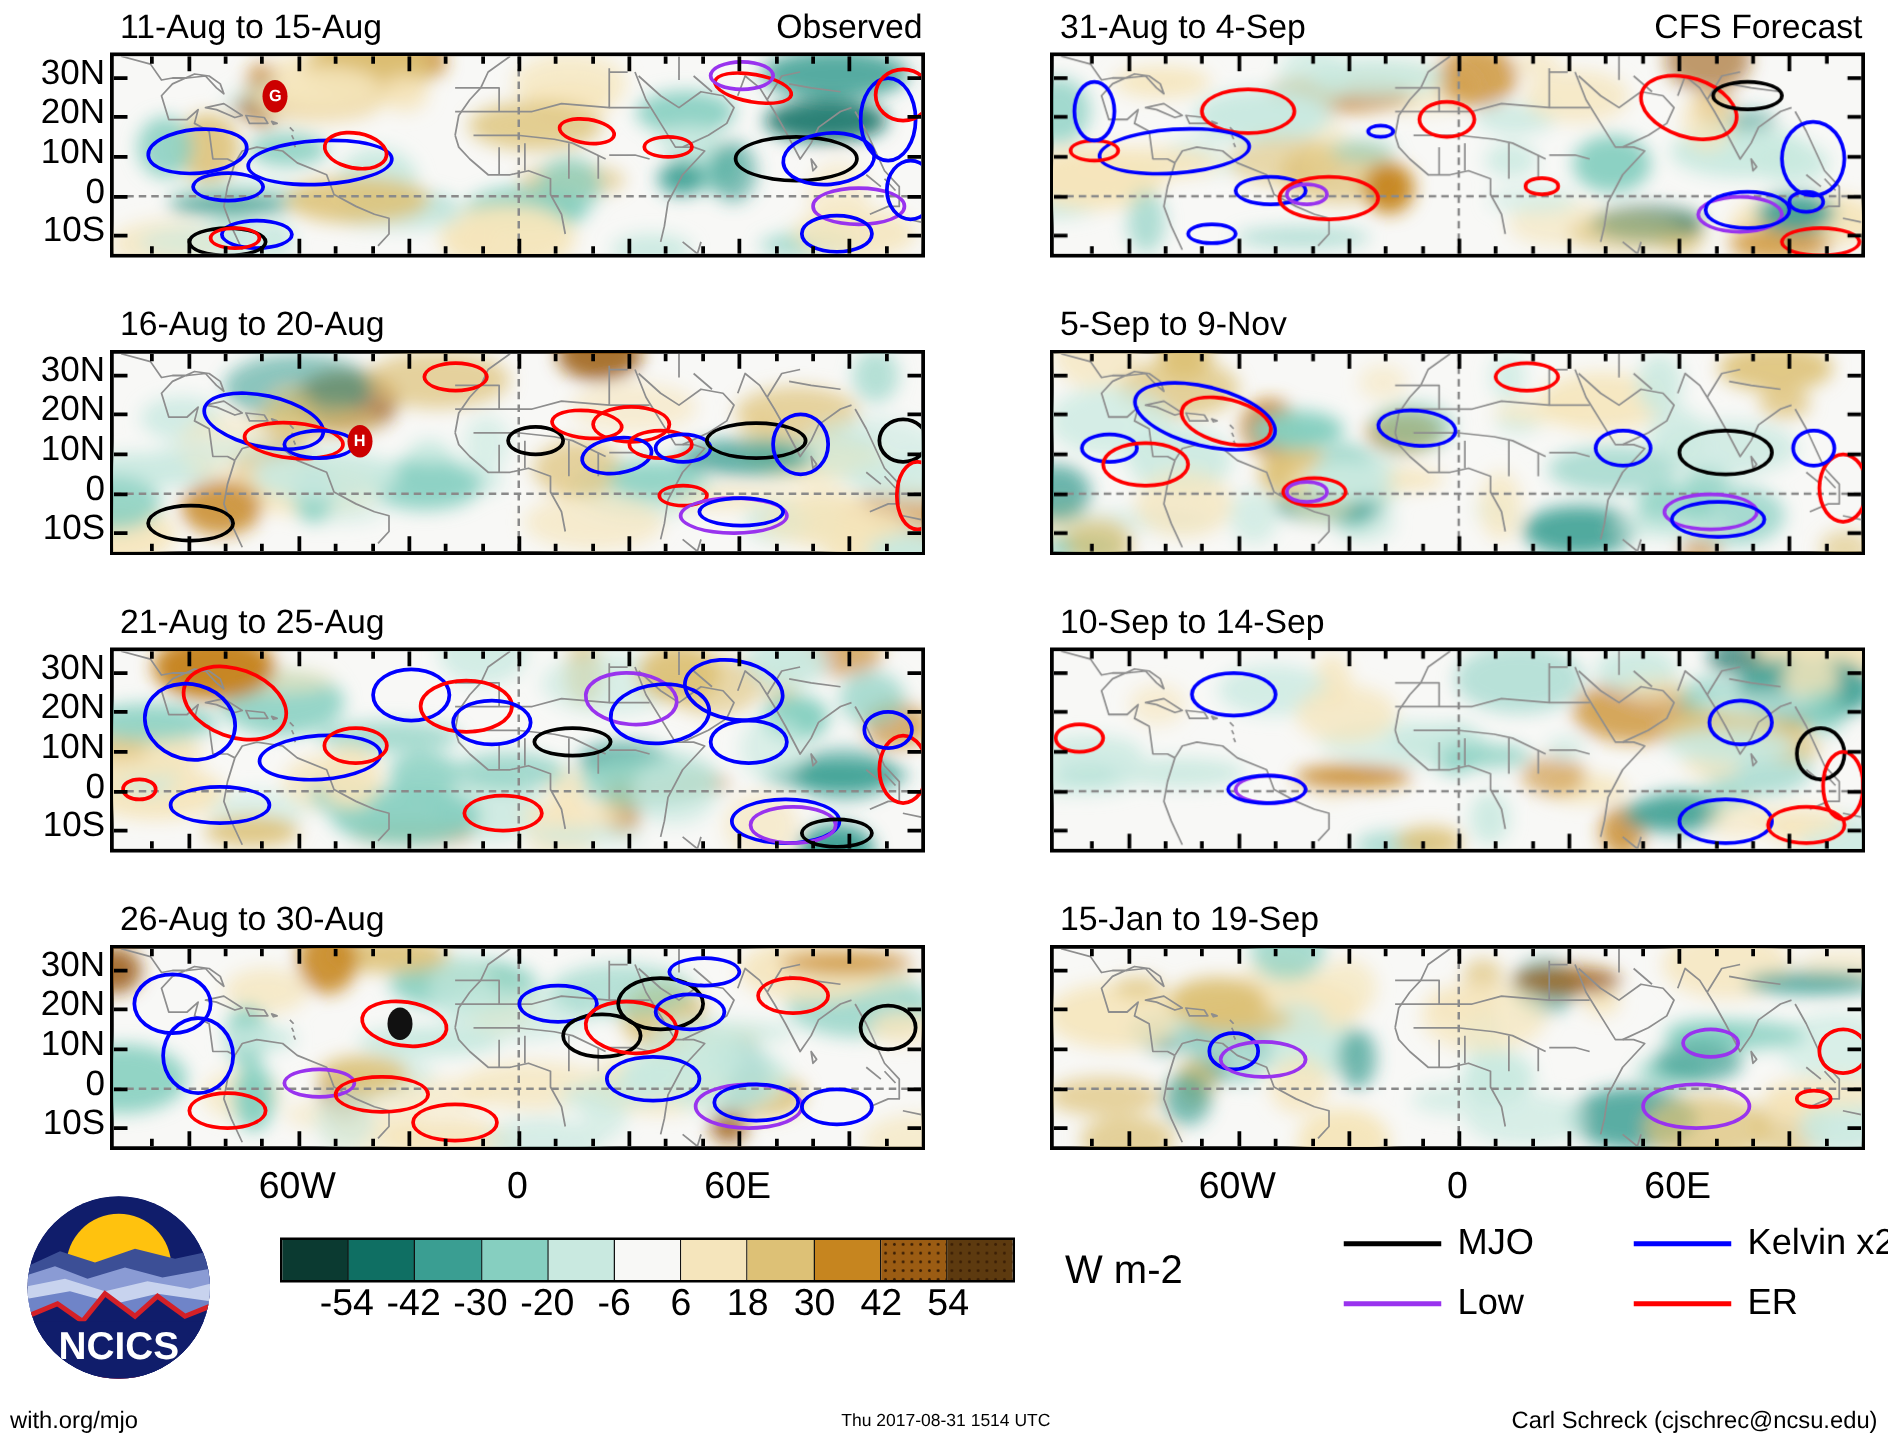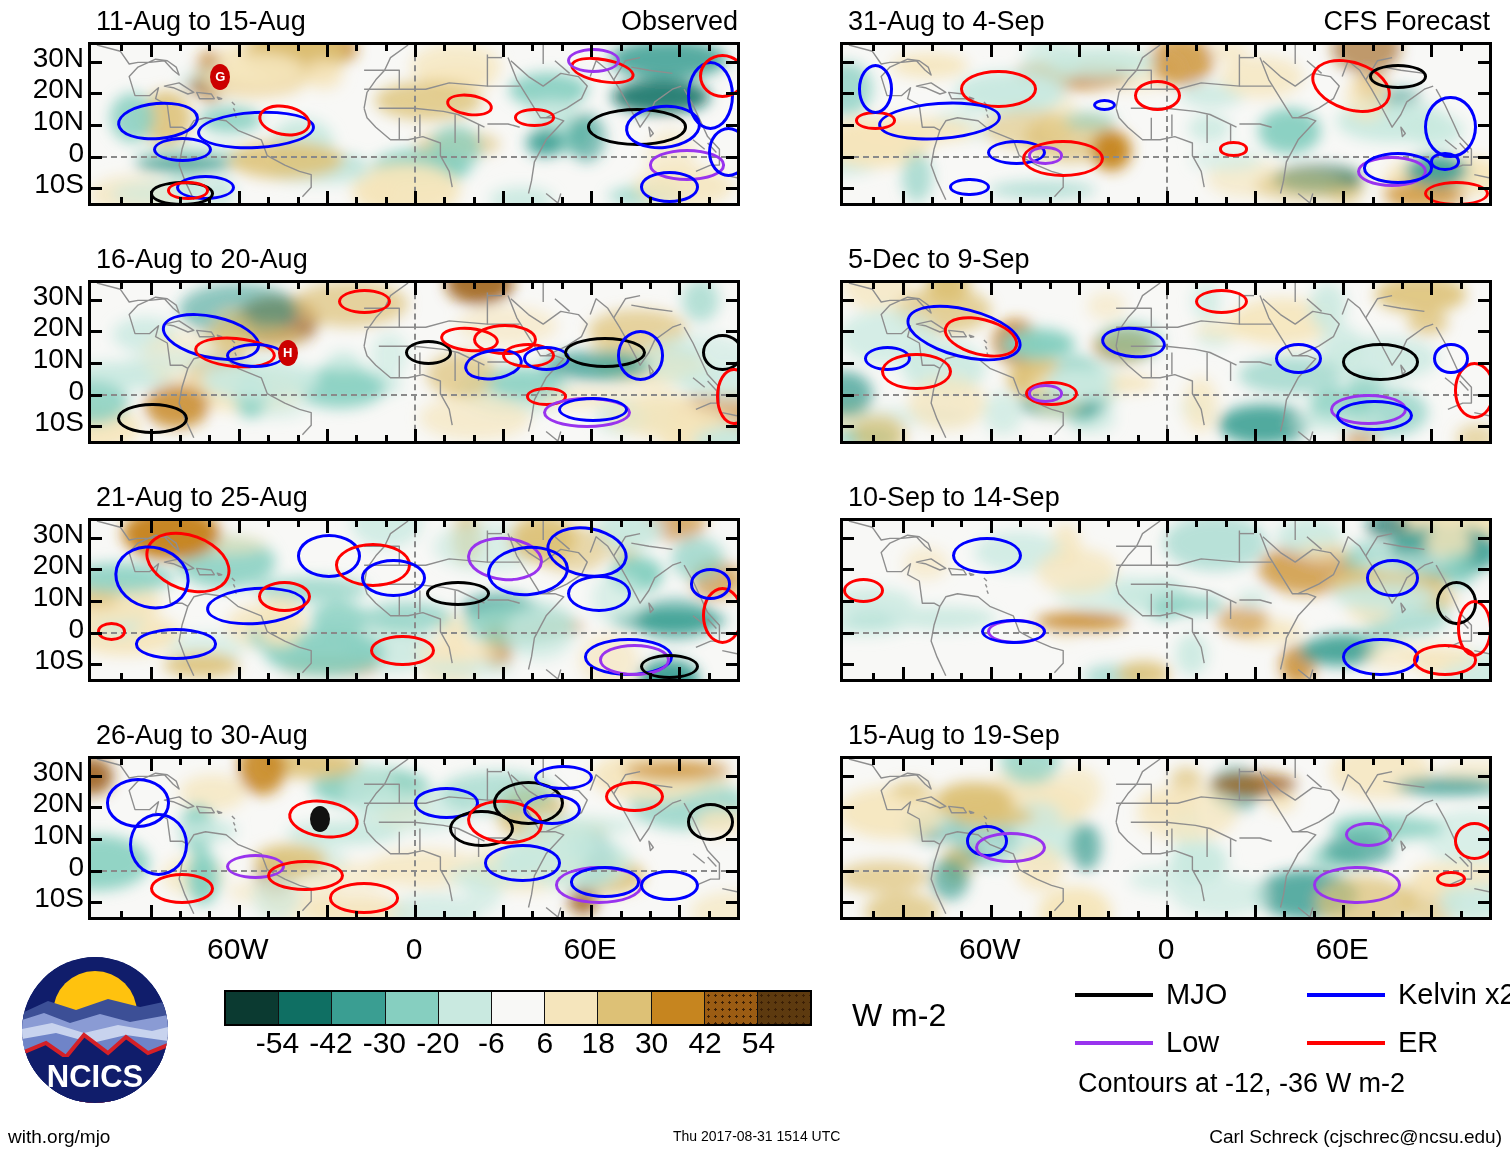--- a/index.html
+++ b/index.html
@@ -992,21 +992,21 @@
         <div class="tick" style="top: 110.6px; height: 3px; width: 11px; right: 0px;"></div>
         <div class="tick" style="top: 79px; height: 3px; width: 11px; left: 0px;"></div>
         <div class="tick" style="top: 79px; height: 3px; width: 11px; right: 0px;"></div>
         <div class="tick" style="top: 47.4px; height: 3px; width: 11px; left: 0px;"></div>
         <div class="tick" style="top: 47.4px; height: 3px; width: 11px; right: 0px;"></div>
         <div class="tick" style="top: 15.8px; height: 3px; width: 11px; left: 0px;"></div>
         <div class="tick" style="top: 15.8px; height: 3px; width: 11px; right: 0px;"></div>
       </div>
     </div>
     <div class="panel" style="left: 840px; top: 246px; width: 652px; height: 198px;">
-      <div class="panel-title left">5-Dec to 9-Sep</div>
+      <div class="panel-title left">5-Sep to 9-Nov</div>
       <div class="map-frame" style="width: 652px; height: 164px;">
         <svg width="646" height="158" class="map-inner">
           <defs>
             <filter id="blur282" x="-20%" y="-20%" width="140%" height="140%">
               <feGaussianBlur stdDeviation="7"></feGaussianBlur>
             </filter>
           </defs>
           <rect width="646" height="158" fill="#f8f8f6"></rect>
           <g filter="url(#blur282)">
             <ellipse cx="263.4" cy="22.9" rx="19.5" ry="14.3" fill="#f5e5bc" opacity="0.58"></ellipse>
@@ -1301,21 +1301,21 @@
         <div class="tick" style="top: 110.6px; height: 3px; width: 11px; right: 0px;"></div>
         <div class="tick" style="top: 79px; height: 3px; width: 11px; left: 0px;"></div>
         <div class="tick" style="top: 79px; height: 3px; width: 11px; right: 0px;"></div>
         <div class="tick" style="top: 47.4px; height: 3px; width: 11px; left: 0px;"></div>
         <div class="tick" style="top: 47.4px; height: 3px; width: 11px; right: 0px;"></div>
         <div class="tick" style="top: 15.8px; height: 3px; width: 11px; left: 0px;"></div>
         <div class="tick" style="top: 15.8px; height: 3px; width: 11px; right: 0px;"></div>
       </div>
     </div>
     <div class="panel" style="left: 840px; top: 722px; width: 652px; height: 198px;">
-      <div class="panel-title left">15-Aug to 19-Sep</div>
+      <div class="panel-title left">15-Jan to 19-Sep</div>
       <div class="map-frame" style="width: 652px; height: 164px;">
         <svg width="646" height="158" class="map-inner">
           <defs>
             <filter id="blur356" x="-20%" y="-20%" width="140%" height="140%">
               <feGaussianBlur stdDeviation="7"></feGaussianBlur>
             </filter>
           </defs>
           <rect width="646" height="158" fill="#f8f8f6"></rect>
           <g filter="url(#blur356)">
             <ellipse cx="234.3" cy="31.7" rx="24.2" ry="23.3" fill="#f5e5bc" opacity="0.71"></ellipse>
@@ -1519,20 +1519,19 @@
       </div>
       <div class="leg-row" style="left: 0px; top: 48px;">
         <div class="leg-line" style="background: rgb(153, 51, 238);"></div>
         <div class="leg-label">Low</div>
       </div>
       <div class="leg-row" style="left: 232px; top: 48px;">
         <div class="leg-line" style="background: rgb(255, 0, 0);"></div>
         <div class="leg-label">ER</div>
       </div>
     </div>
-  <div id="contour-note">Contours at -12, -36 W m-2</div>
 
   <div id="footer">
     <div class="f" style="left:8px;">with.org/mjo</div>
     <div class="f center" style="left:673px;">Thu 2017-08-31 1514 UTC</div>
     <div class="f" style="right:8px;">Carl Schreck (cjschrec@ncsu.edu)</div>
   </div>
 </div>
 
 </body></html>

